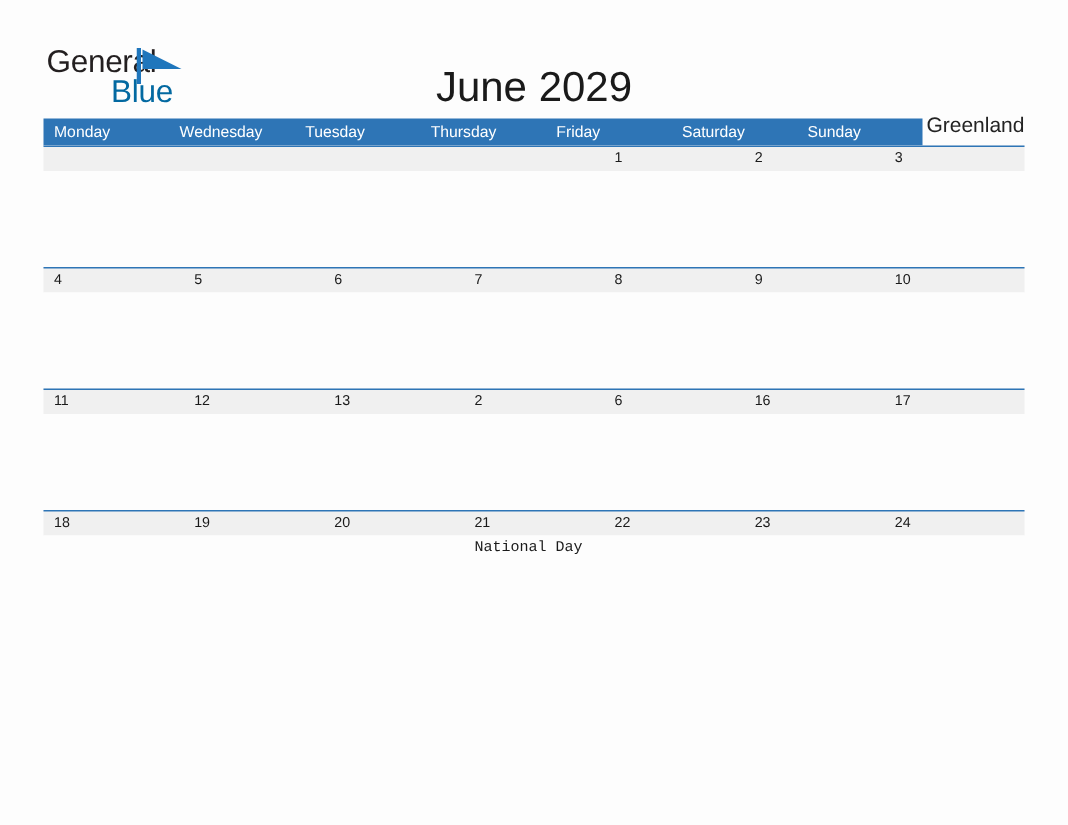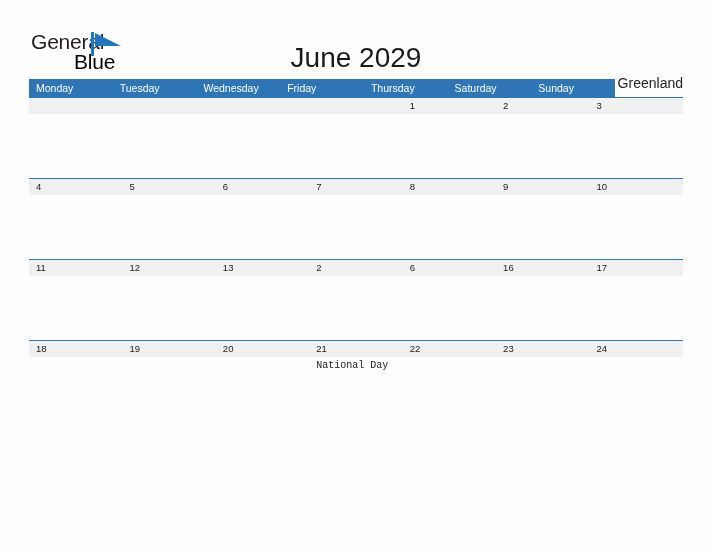--- a/index.html
+++ b/index.html
@@ -45,21 +45,21 @@
     letter-spacing: -0.2px;
     color: #231f20;
     font-family: "Liberation Sans", sans-serif;
   }
   .logo-blue {
     position: absolute;
     left: 43px;
     top: 20px;
     font-size: 21px;
     letter-spacing: -0.2px;
-    color: #000000;
+    color: #0369a1;
     font-family: "Liberation Sans", sans-serif;
   }
   .logo-mark {
     position: absolute;
     left: 60px;
     top: 2px;
     width: 32px;
     height: 24px;
   }
 
@@ -173,24 +173,24 @@
     </div>
 
     <div class="month-title">June 2029</div>
 
     <div class="country">Greenland</div>
   </div>
 
   <div class="calendar">
     <div class="dow-row">
         <div class="dow-cell">Monday</div>
+        <div class="dow-cell">Wednesday</div>
         <div class="dow-cell">Tuesday</div>
-        <div class="dow-cell">Wednesday</div>
+        <div class="dow-cell">Thursday</div>
         <div class="dow-cell">Friday</div>
-        <div class="dow-cell">Thursday</div>
         <div class="dow-cell">Saturday</div>
         <div class="dow-cell">Sunday</div>
       </div>
     <div class="weeks-container">
         <div class="week">
           <div class="week-dates">
             <div class="date-cell"></div>
             <div class="date-cell"></div>
             <div class="date-cell"></div>
             <div class="date-cell"></div>

